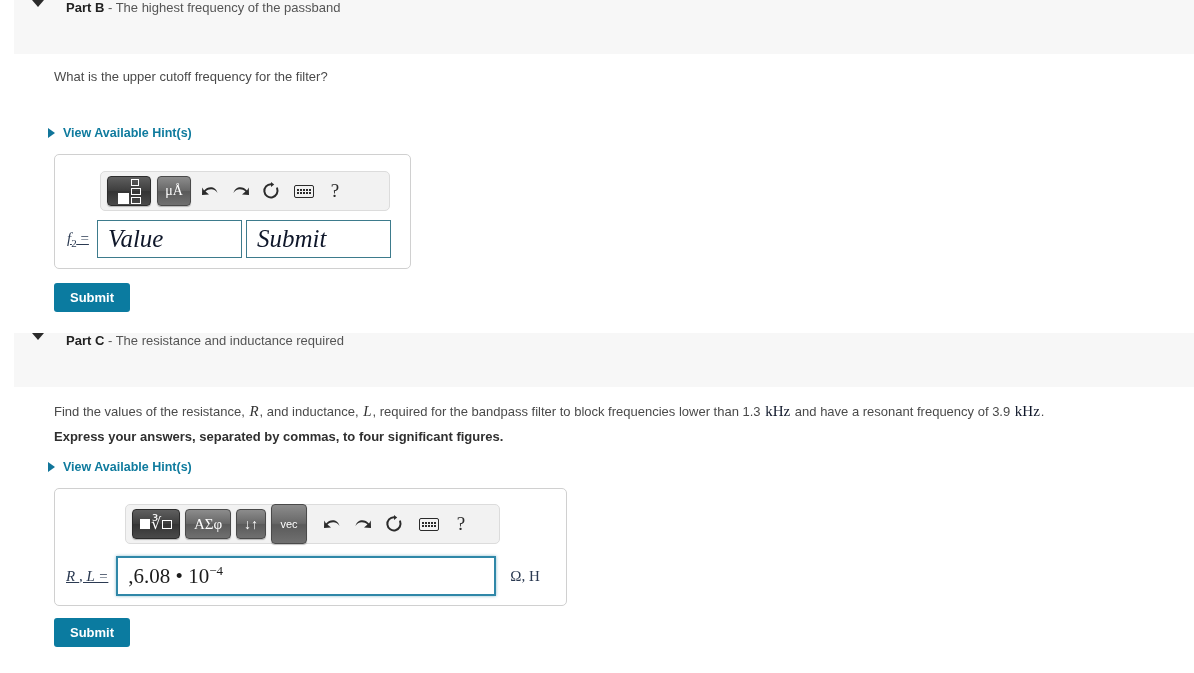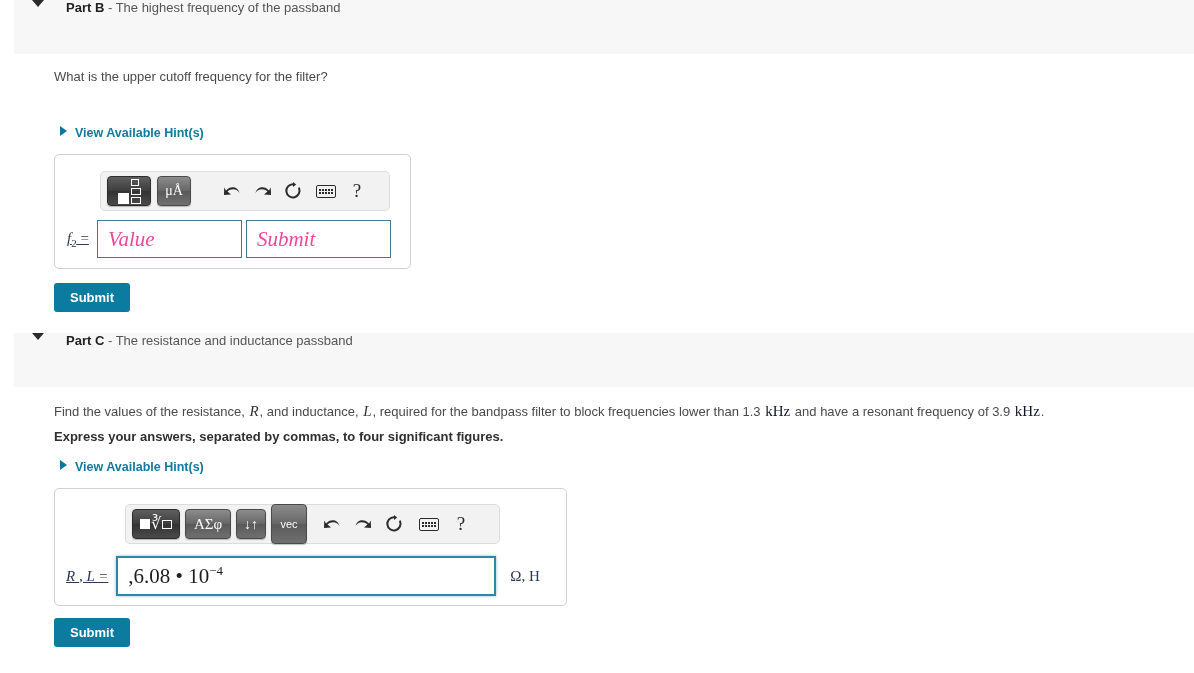--- a/index.html
+++ b/index.html
@@ -72,22 +72,23 @@
   .mathunit {
     font-family: "Liberation Serif", serif;
     font-size: 15px;
     color: #0f172a;
     padding: 0 1px;
   }
 
   
   .hint-link {
     position: absolute;
-    left: 60px;
-    display: flex;
+    left: 48px;
+    display: flex;
+    align-items: center;
     cursor: pointer;
   }
   .hint-caret {
     width: 0; height: 0;
     border-top: 5px solid transparent;
     border-bottom: 5px solid transparent;
     border-left: 7px solid #11759a;
     margin-right: 8px;
   }
   .hint-text {
@@ -242,22 +243,22 @@
     font-family: "Liberation Serif", serif;
     cursor: text;
   }
   .mq-input.focused {
     border: 2px solid #2f87a8;
     box-shadow: 0 0 3px rgba(47,135,168,.55);
   }
   .placeholder {
     font-family: "Liberation Serif", serif;
     font-style: italic;
-    font-size: 21px;
-    color: #ec4899;
+    font-size: 25px;
+    color: #0f172a;
   }
   .mq-value {
     font-family: "Liberation Serif", serif;
     font-size: 21px;
     color: #1c1c1c;
     white-space: nowrap;
   }
   .mq-value sup {
     font-size: 13px;
     vertical-align: super;
@@ -312,21 +313,21 @@
         <span class="glyph-template">
           <span class="sq-filled"></span>
           <span class="stack-col">
             <span class="sq-outline"></span>
             <span class="sq-outline wide"></span>
             <span class="sq-outline wide"></span>
           </span>
         </span>
       </div>
 
-      <div class="tb-btn" style="width:34px; height:30px; margin-right:26px;">
+      <div class="tb-btn" style="width:34px; height:30px; margin-right:4px;">
         <span class="micro-lbl">μÅ</span>
       </div>
 
       <div class="tb-icon-btn" style="width:30px; height:30px;">
         <svg width="19" height="17" viewBox="0 0 19 17">
           <path d="M3 7.5 C7 2.5, 15 3, 16.5 10 C14.5 5.5, 8 5, 4.5 8.5 L8 11.5 L1 12 L1.2 4.5 Z" fill="#2b2b2b"></path>
         </svg>
       </div>
 
       <div class="tb-icon-btn" style="width:30px; height:30px;">
@@ -371,21 +372,21 @@
         <span class="placeholder">Submit</span>
       </span>
     </div>
   </div>
 
   <button class="submit-btn" style="left:54px; top:283px;">Submit</button>
 
   <div class="part-header" style="top:333px;">
     <div class="caret-down"></div>
     <div class="part-title">
-      <b>Part C</b><span class="dash"> - </span><span>The resistance and inductance passband</span>
+      <b>Part C</b><span class="dash"> - </span><span>The resistance and inductance required</span>
     </div>
   </div>
 
   <div class="q-text" style="top:403px;">
     <span>Find the values of the resistance, </span><span class="mathvar">R</span><span>, and inductance, </span><span class="mathvar">L</span><span>, required for the bandpass filter to block frequencies lower than 1.3 </span><span class="mathunit">kHz</span><span> and have a resonant frequency of 3.9 </span><span class="mathunit">kHz</span><span>.</span>
   </div>
   <div class="q-bold" style="top:429px;">Express your answers, separated by commas, to four significant figures.</div>
 
   <div class="hint-link" style="top:460px;">
     <span class="hint-caret"></span>

